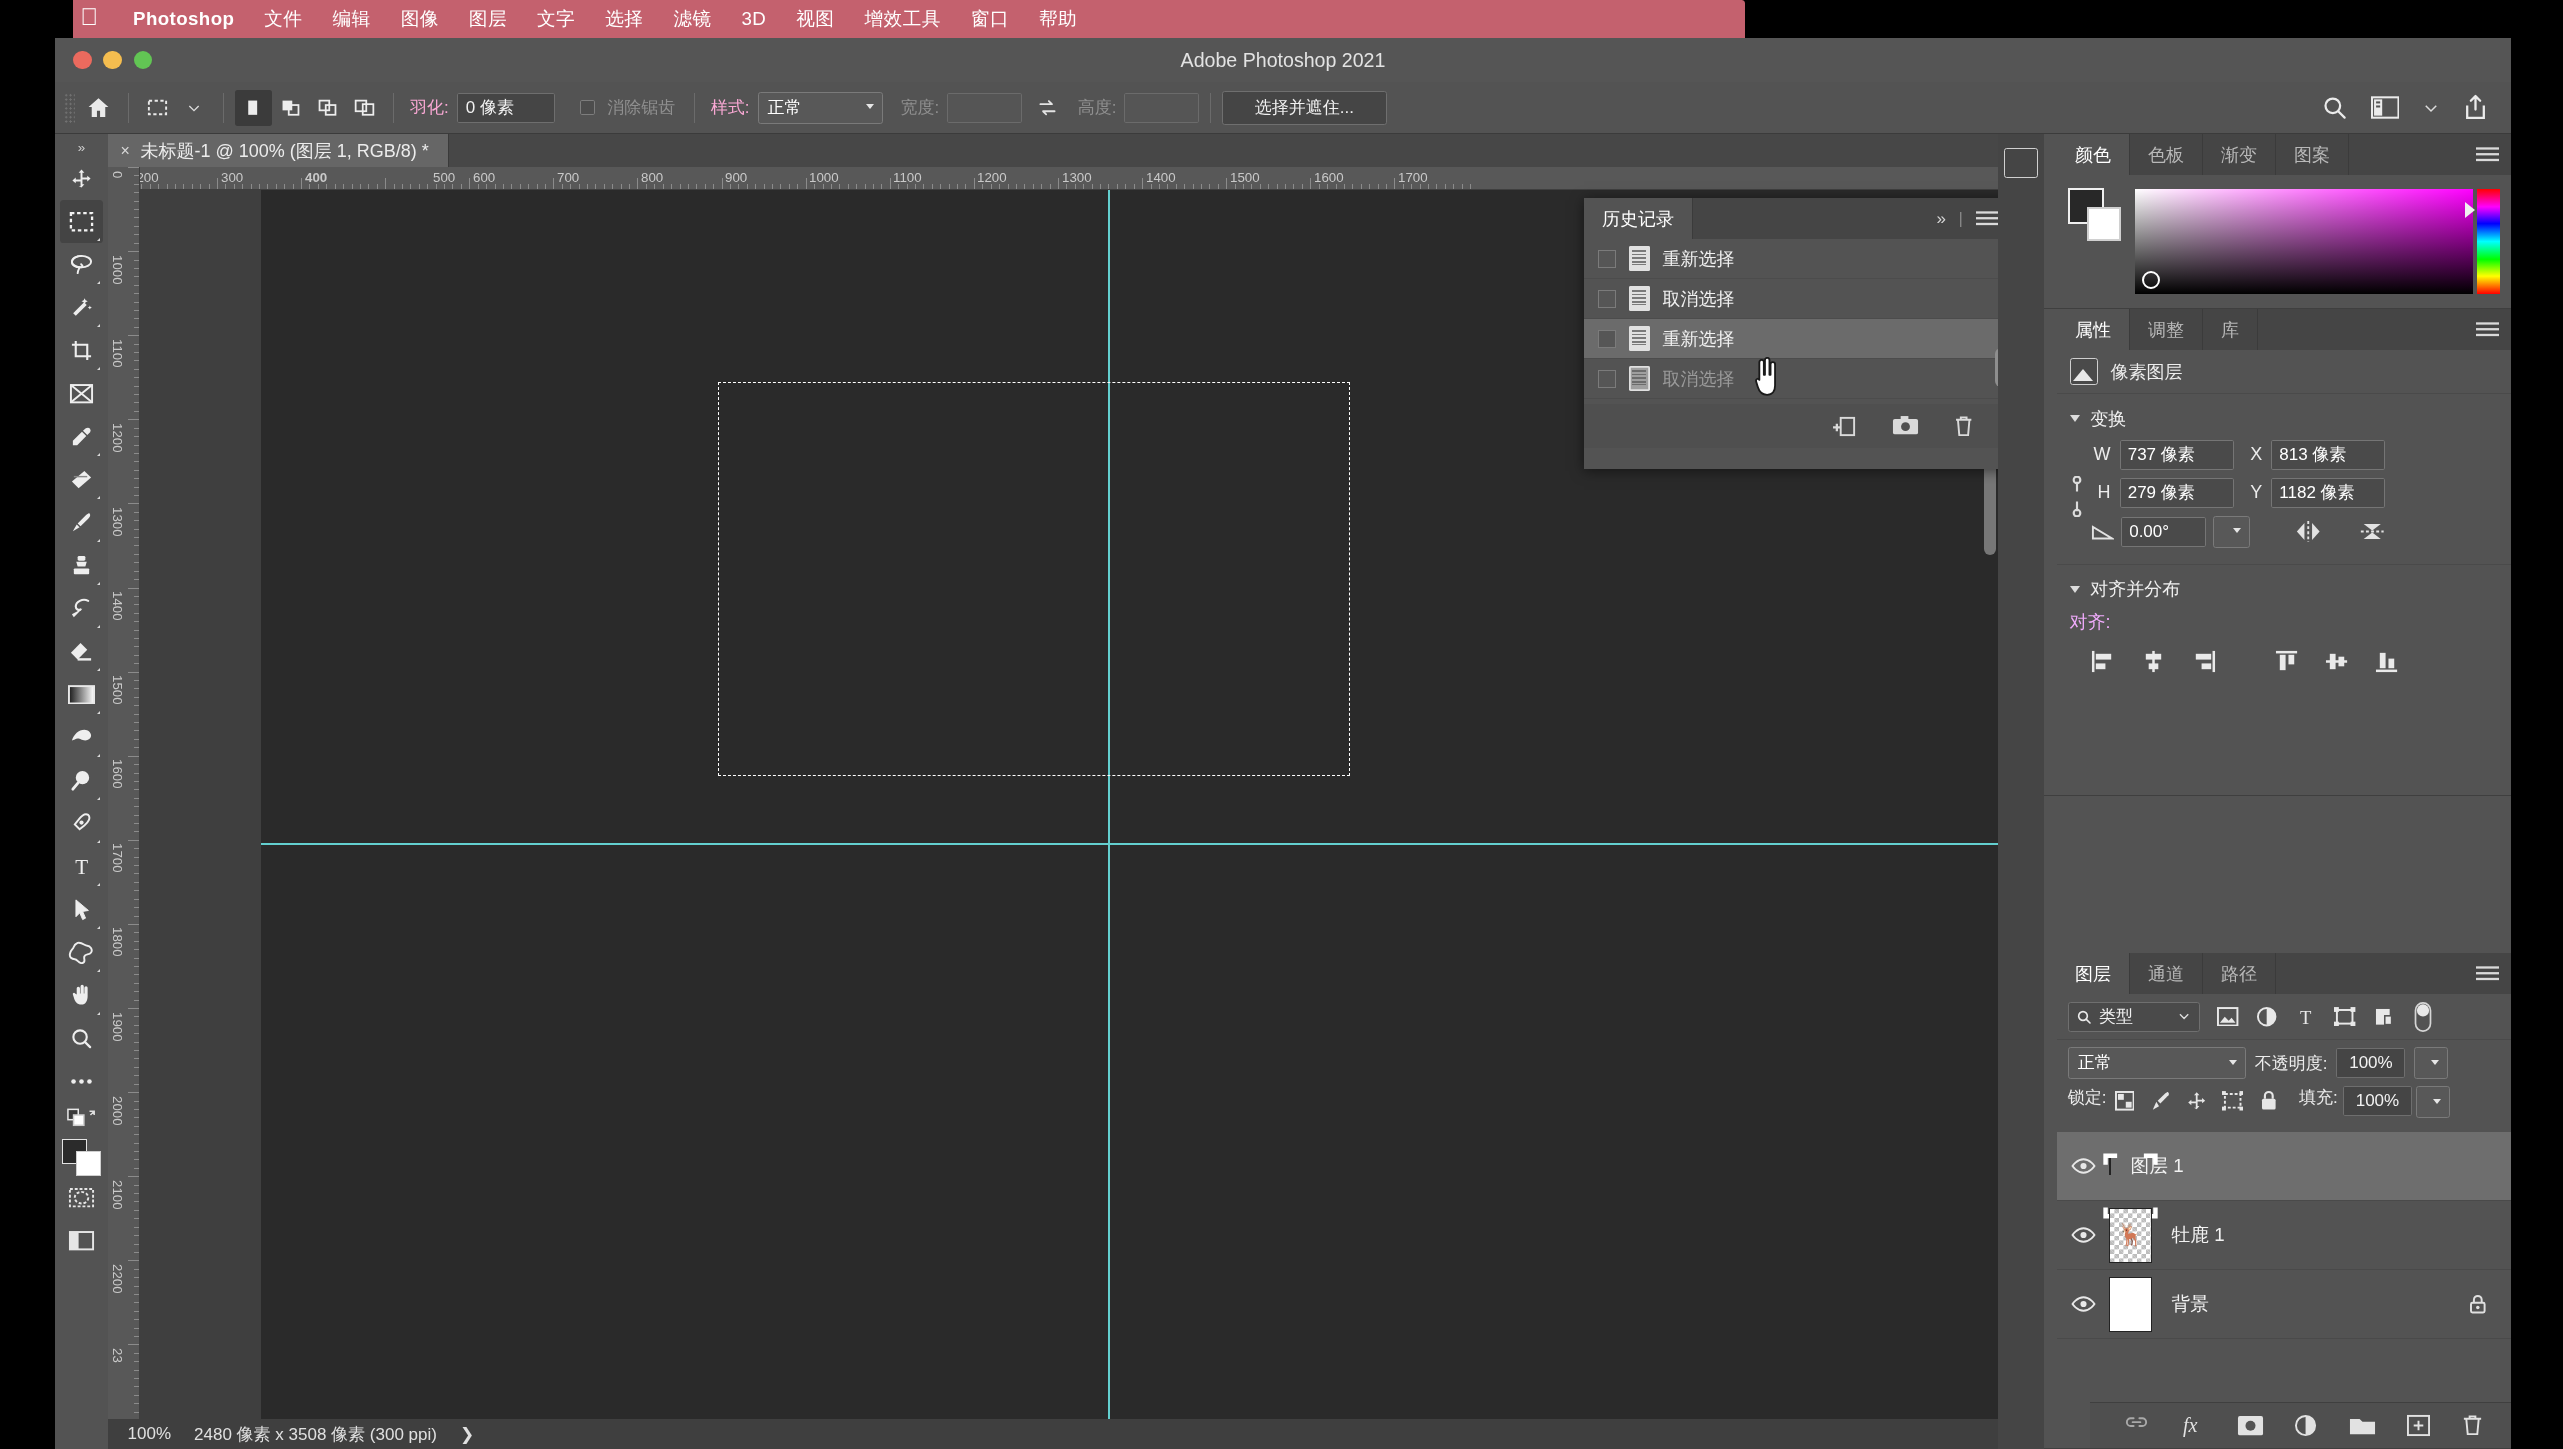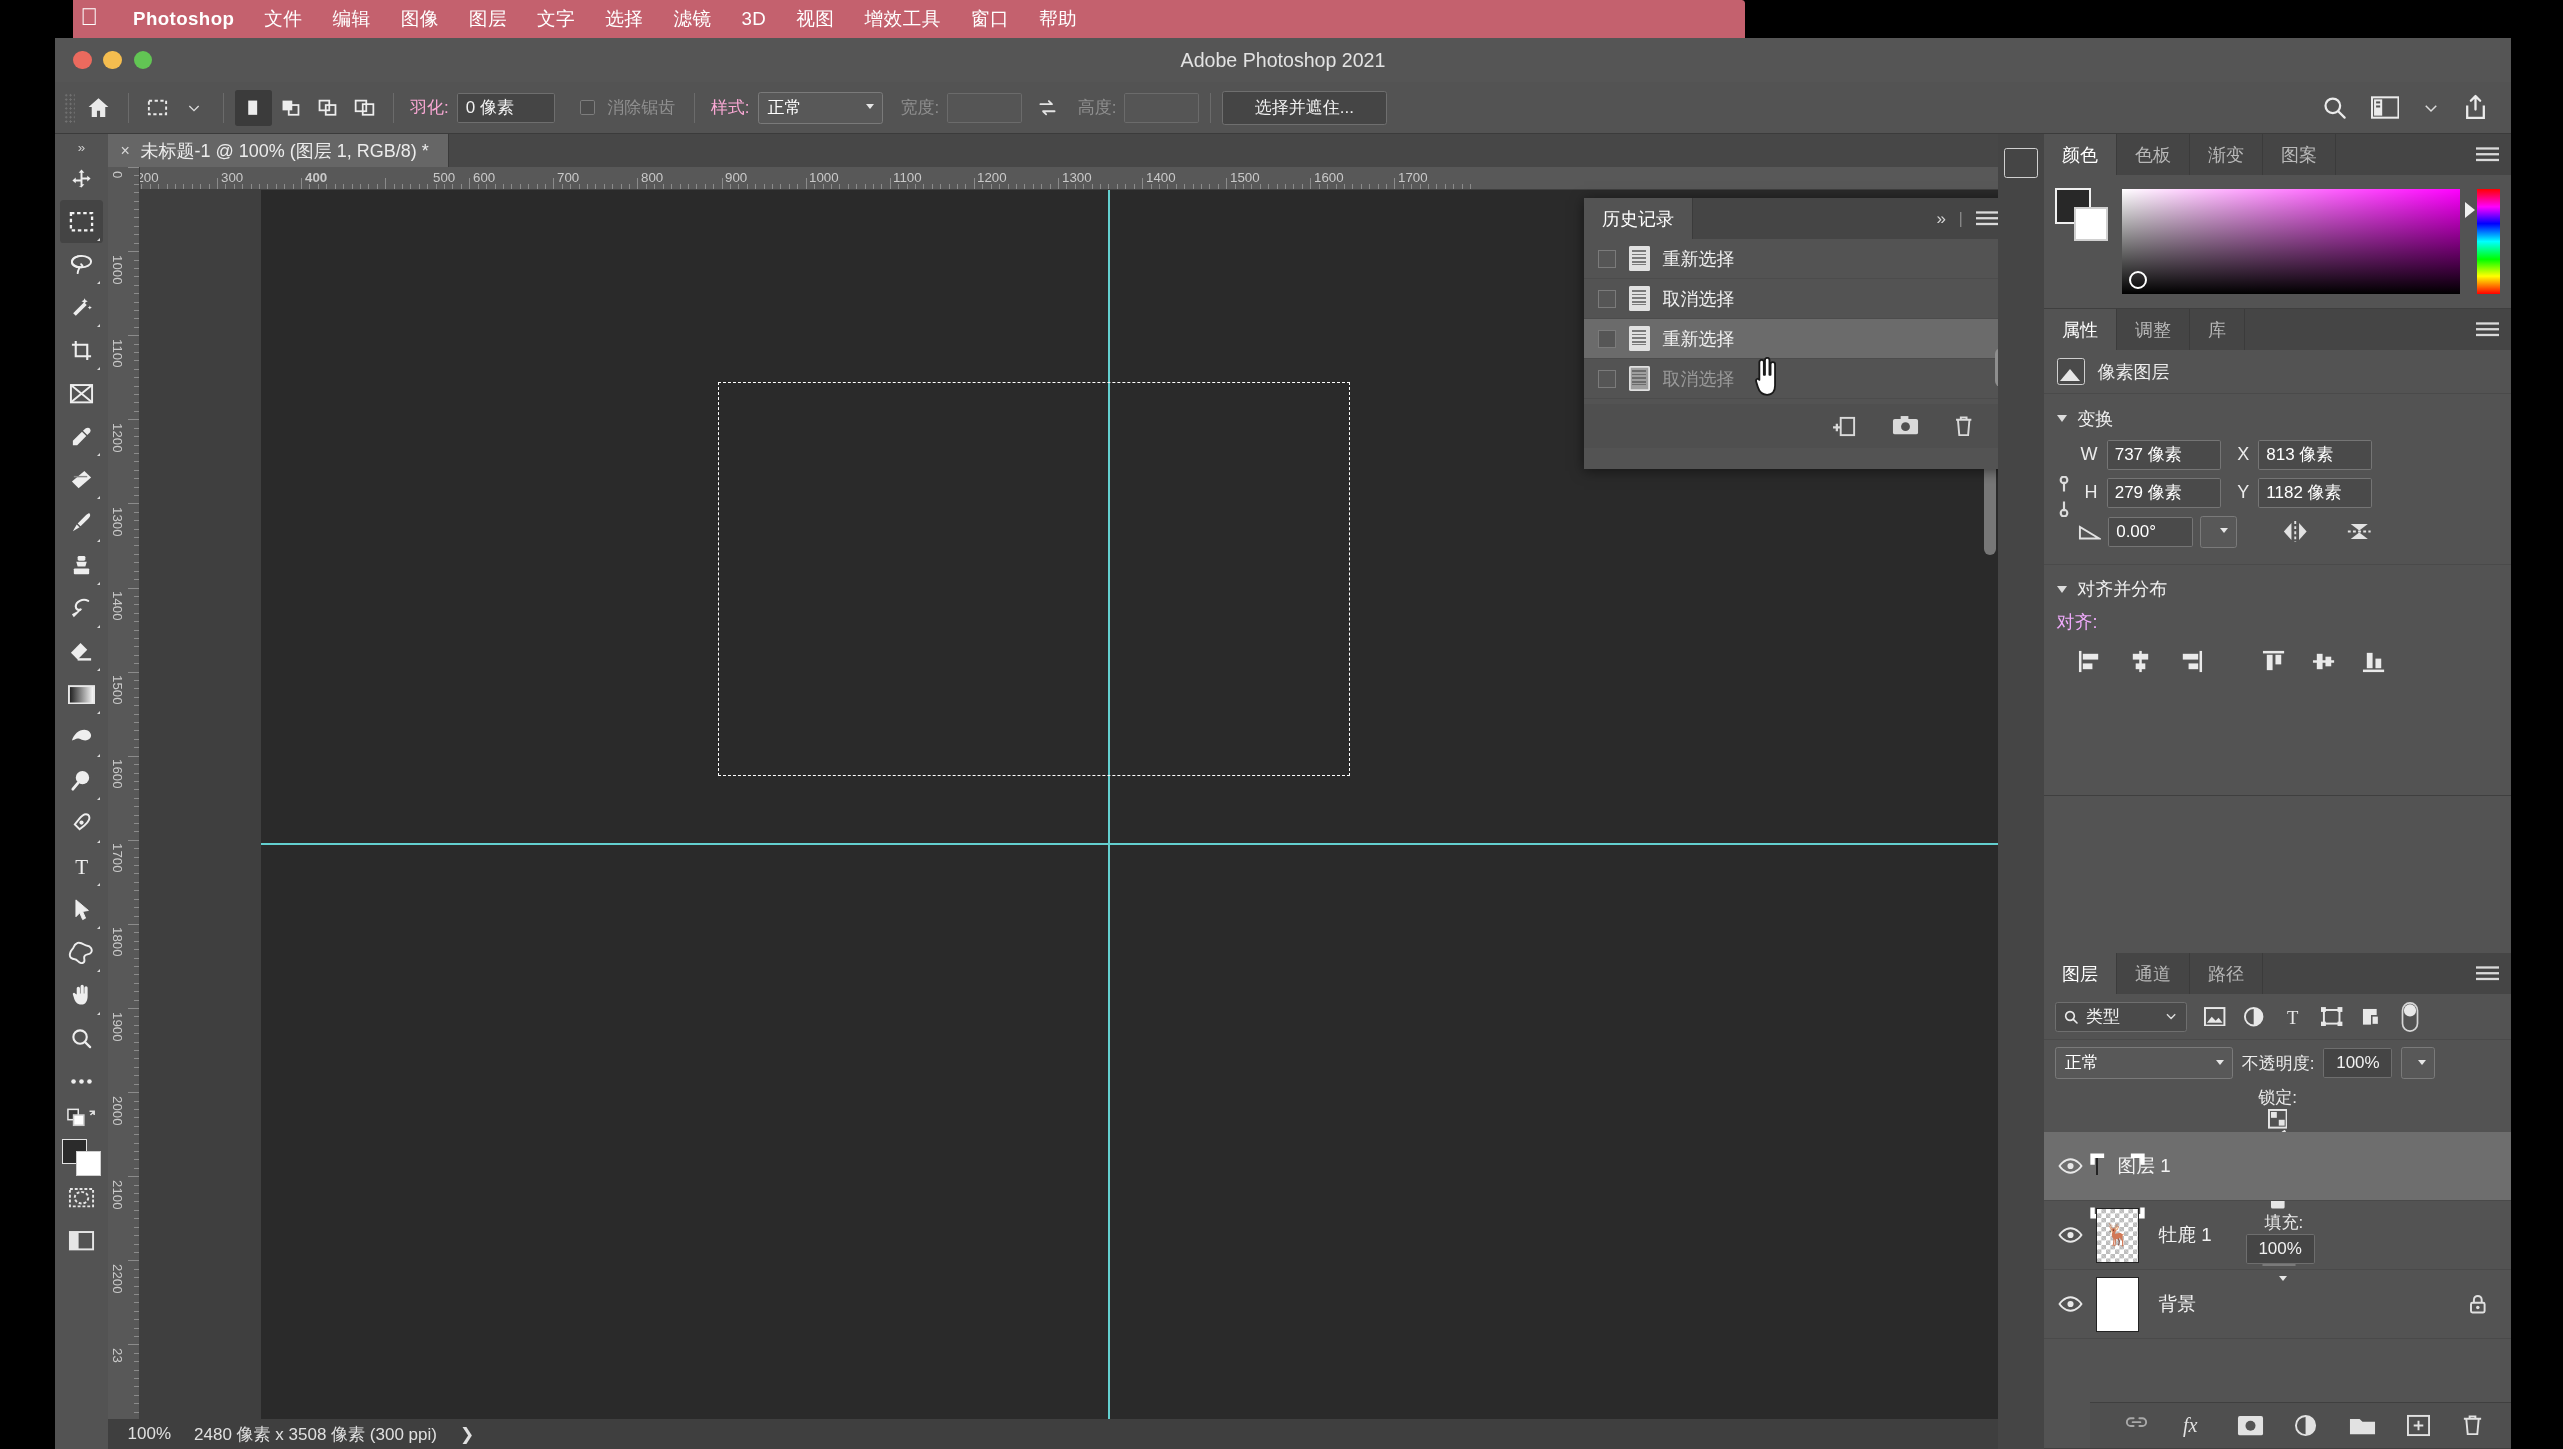--- a/index.html
+++ b/index.html
@@ -170,21 +170,21 @@
                  background:#8e8e8e; border-radius:6.2px; }
   .cursor-hand { position:absolute; left:1695px; top:319px; width:32px; height:39px; }
 
   
   .dock { position:absolute; right:0; top:96px; width:513px; bottom:0; background:#535353; }
   .dock-strip { position:absolute; left:0; top:0; width:46px; bottom:0; background:#454545; }
   .dock-strip .sq { width:34px;height:30px;margin:14.2px auto 0;border:1.8px solid #d0d0d0;border-radius:2.7px;
                     position:relative;}
   .dock-main { position:absolute; left:46px; right:0; top:0; bottom:0; }
 
-  .pnl { border-bottom:0.9px solid #3f3f3f; }
+  .pnl { border-bottom:0.9px solid #3f3f3f;padding-left:13px; }
   .pnl-tabs { height:41px; background:#454545; display:flex; }
   .pnl-body { background:#535353; }
 
   
   .color-body{ height:133px; position:relative; padding:12.5px 10.7px;}
   .cp-sw { position:relative; width:57px; height:53px; }
   .cp-sw .a{position:absolute;left:0;top:0;width:36px;height:36px;background:#282828;border:2.7px solid #f0f0f0;}
   .cp-sw .b{position:absolute;left:19.6px;top:19.6px;width:34px;height:34px;background:#fff;border:2.7px solid #d0d0d0;}
   .cp-field{ position:absolute; left:78px; top:14.2px; width:338px; height:105px;
     background:
@@ -214,21 +214,21 @@
   .align-icons .ai{ width:50px;height:36px;display:flex;align-items:center;justify-content:center;}
 
   
   .lay-filter{ height:46px; display:flex; align-items:center; gap:0; padding:0 10.7px;
                border-bottom:0.9px solid #4a4a4a;}
   .lay-search{ background:#4a4a4a;border:0.9px solid #6f6f6f;border-radius:2.7px;height:30px;
                display:flex;align-items:center;gap:7.1px;padding:0 7.1px;color:#f0f0f0;font-size:17px;min-width:132px;}
   .lay-icons{ display:flex; gap:0; margin-left:9px; }
   .lay-icons .li{ width:39px;height:32px;display:flex;align-items:center;justify-content:center;color:#e8e8e8;}
   .lay-blend{ height:46px; display:flex; align-items:center; gap:9px; padding:0 10.7px; }
-  .lay-lock{ height:46px; display:flex; align-items:center; gap:0; padding:0 10.7px; color:#ececec; font-size:17px;flex-direction:column;}
+  .lay-lock{ height:46px; display:flex; gap:0; padding:0 10.7px; color:#ececec; font-size:17px;}
   .lock-ico{ width:36px;height:30px;display:flex;align-items:center;justify-content:center;color:#e8e8e8;}
   .layer-row{ height:69px; display:flex; align-items:center; gap:0; padding:0 10.7px 0 0;
               border-bottom:0.9px solid #4a4a4a; position:relative; }
   .layer-row.sel{ background:#6e6e6e; }
   .eye{ width:52px; display:flex; align-items:center; justify-content:center; color:#e6e6e6;}
   .thumb{ width:43px;height:55px;border:1.8px solid #232323; background:#fff; position:relative;}
   .thumb.black{background:#1b1b1b;}
   .thumb.checker{
     background-image:
       linear-gradient(45deg,#bdbdbd 25%,transparent 25%,transparent 75%,#bdbdbd 75%),

